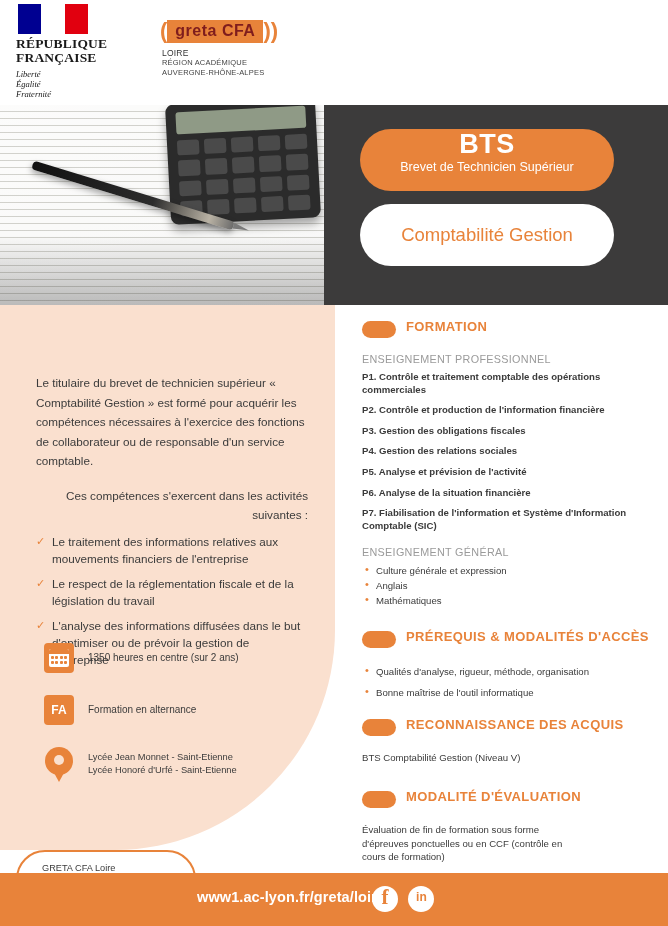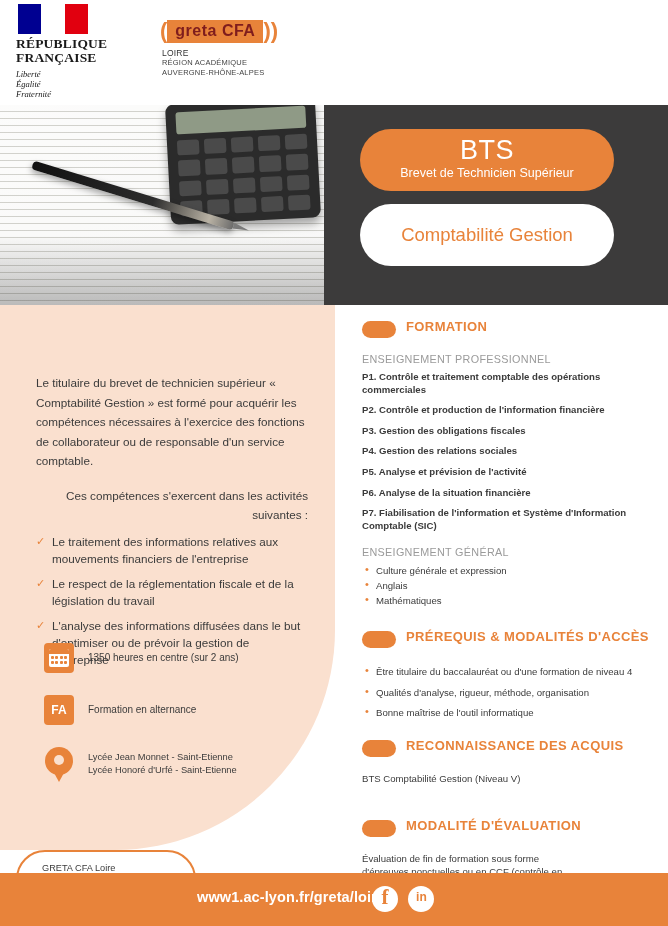--- a/index.html
+++ b/index.html
@@ -41,21 +41,21 @@
   .photo .calc .screen{position:absolute;left:10px;top:8px;right:10px;height:22px;background:#8f9a86;border-radius:3px;}
   .photo .calc .keys{position:absolute;left:10px;top:36px;right:10px;bottom:8px;
       display:grid;grid-template-columns:repeat(5,1fr);grid-template-rows:repeat(4,1fr);gap:5px;}
   .photo .calc .keys i{background:#4a4a4a;border-radius:3px;display:block;}
   .photo .pen{position:absolute;left:28px;top:86px;width:210px;height:9px;background:linear-gradient(90deg,#111 0%,#2c2c2c 60%,#b9b2a4 88%,#6b6b6b 100%);transform:rotate(17deg);border-radius:4px;box-shadow:0 3px 6px rgba(0,0,0,.35);}
   .photo .pen:after{content:"";position:absolute;right:-16px;top:1px;border-left:16px solid #7a7a7a;border-top:3.5px solid transparent;border-bottom:3.5px solid transparent;}
   .photo .shadow{position:absolute;left:0;right:0;bottom:0;height:70px;background:linear-gradient(to top,rgba(0,0,0,.25),rgba(0,0,0,0));}
 
   .hero-dark{position:absolute;left:324px;top:0;width:344px;height:200px;background:#3c3b3b;}
   .badge-bts{position:absolute;left:36px;top:24px;width:254px;height:62px;background:#e8833a;border-radius:31px;color:#fff;text-align:center;}
-  .badge-bts .t1{font-size:27px;font-weight:normal;line-height:30px;padding-top:6px;letter-spacing:.5px;}
+  .badge-bts .t1{font-size:27px;font-weight:bold;line-height:30px;padding-top:0;letter-spacing:.5px;}
   .badge-bts .t2{font-size:12.5px;line-height:14px;margin-top:1px;}
   .badge-title{position:absolute;left:36px;top:99px;width:254px;height:62px;background:#ffffff;border-radius:31px;color:#e8833a;text-align:center;}
   .badge-title .t{font-size:18.5px;line-height:62px;}
 
   
   .body-wrap{position:absolute;left:0;top:305px;width:668px;height:621px;background:#ffffff;}
   .peach{position:absolute;left:0;top:0;width:335px;height:545px;background:#fae0cf;border-bottom-right-radius:220px;}
 
   
   .lcol{position:absolute;left:36px;top:68px;width:272px;font-size:11.7px;line-height:19.5px;color:#3b3b3b;}
@@ -251,32 +251,31 @@
         <li>Culture générale et expression</li>
         <li>Anglais</li>
         <li>Mathématiques</li>
       </ul>
 
       <div class="sec-head" style="margin-top:22px;">
         <div class="pill"></div>
         <div class="lbl">PRÉREQUIS &amp; MODALITÉS D'ACCÈS</div>
       </div>
       <ul class="dotlist sp" style="margin-top:10px;">
-        <li>Être titulaire du baccalauréat ou d'une formation de niveau 4</li>
         <li>Qualités d'analyse, rigueur, méthode, organisation</li>
         <li>Bonne maîtrise de l'outil informatique</li>
       </ul>
 
       <div class="sec-head" style="margin-top:18px;text-decoration:underline;">
         <div class="pill"></div>
         <div class="lbl">RECONNAISSANCE DES ACQUIS</div>
       </div>
       <div class="plain" style="margin-top:8px;">BTS Comptabilité Gestion (Niveau V)</div>
 
-      <div class="sec-head" style="margin-top:32px;">
+      <div class="sec-head" style="margin-top:24px;">
         <div class="pill"></div>
         <div class="lbl">MODALITÉ D'ÉVALUATION</div>
       </div>
       <div class="plain" style="margin-top:8px;width:225px;">Évaluation de fin de formation sous forme d'épreuves ponctuelles ou en CCF (contrôle en cours de formation)</div>
     </div>
 
     <div class="contact">
       <div class="c">
         <div>GRETA CFA Loire</div>
         <div>04 77 32 48 02</div>

